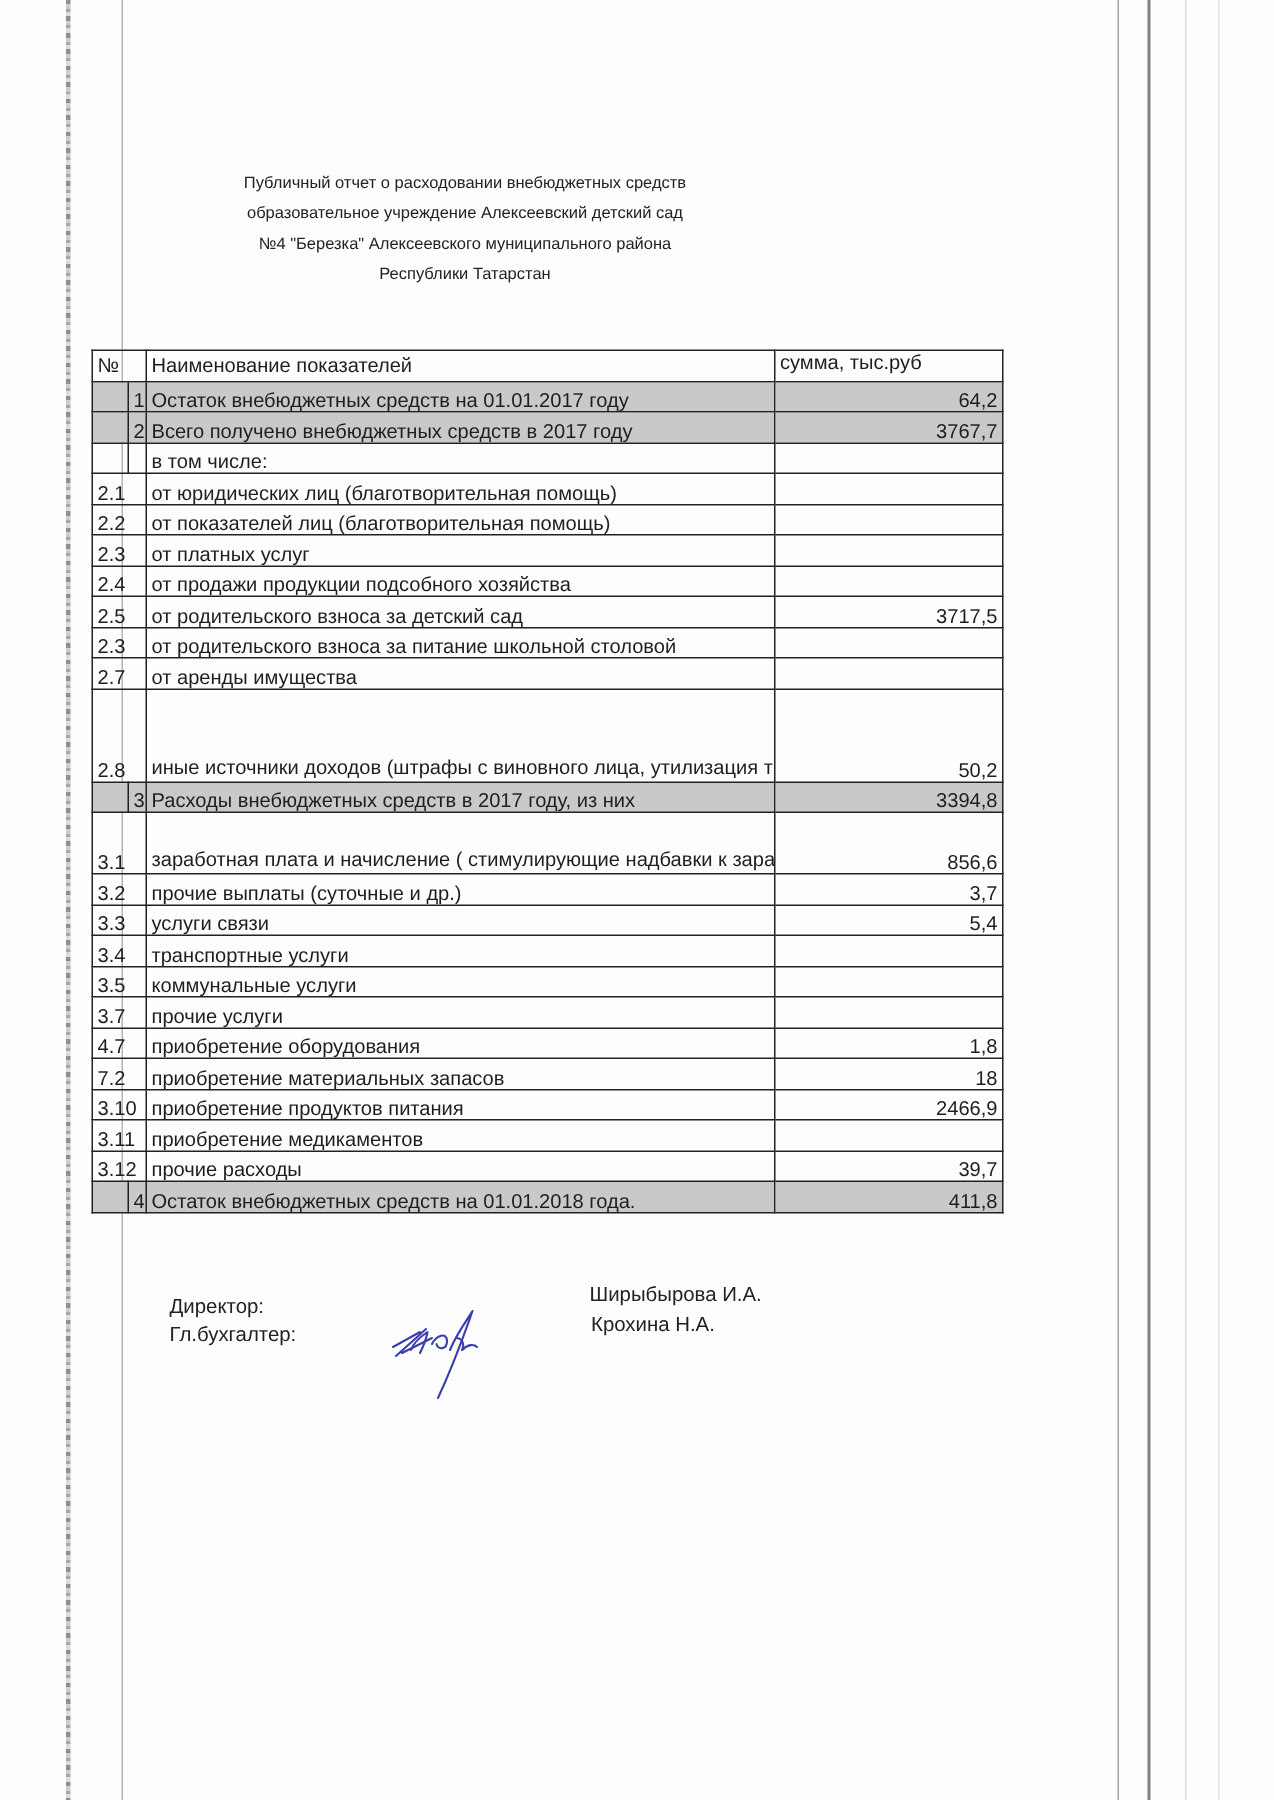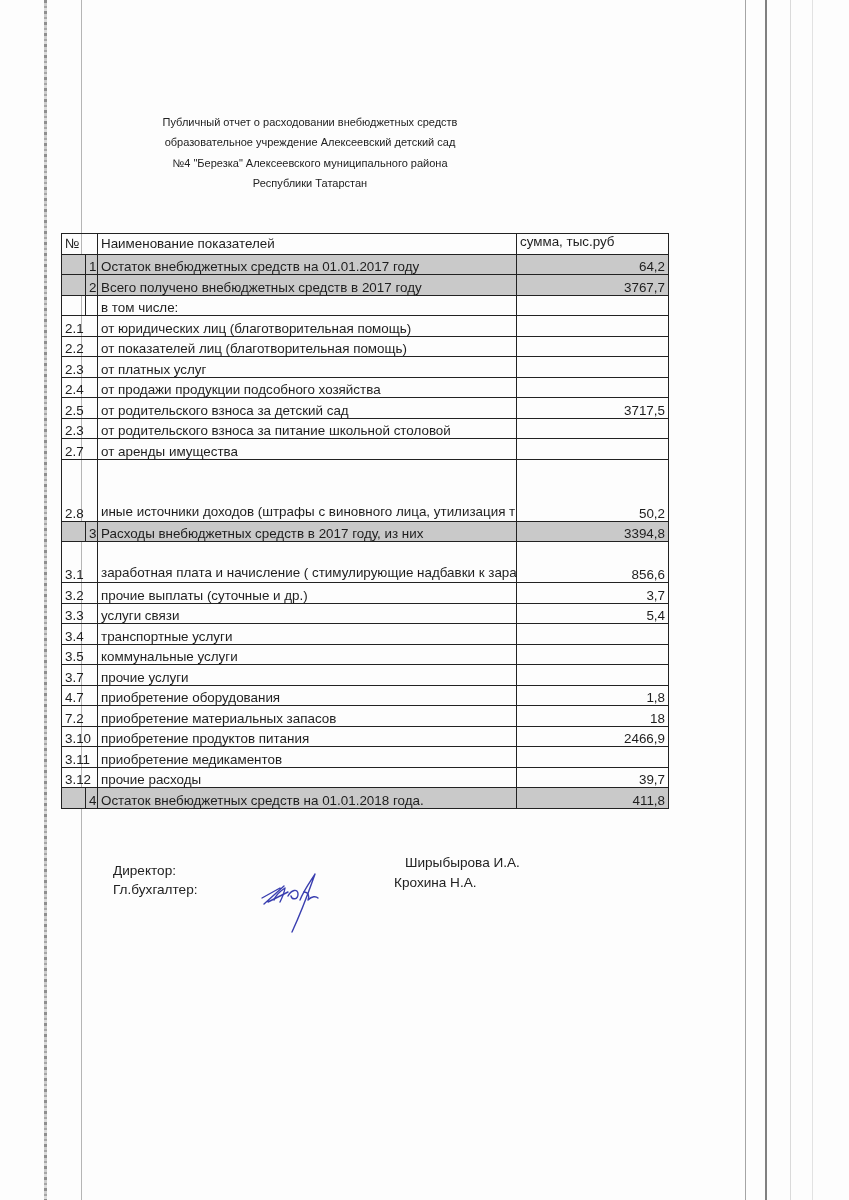--- a/index.html
+++ b/index.html
@@ -44,21 +44,21 @@
   tr.header td.sum { text-align:left; vertical-align:top; }
   tr.tall td { height:61px; }
   tr.wrap2 td { height:40px; }
   td.wrap { white-space:normal; line-height:18px; }
 
   .sig {
     position:absolute; font-size:13.6px; color:#222; white-space:nowrap;
   }
   .sig-dir-label { left:113px; top:863px; }
   .sig-acc-label { left:113px; top:882px; }
-  .sig-dir-name { left:405px; top:855px; }
+  .sig-dir-name { left:393px; top:855px; }
   .sig-acc-name { left:394px; top:875px; }
   .signature { position:absolute; left:258px; top:866px; width:85px; height:70px; }
 </style>
 </head>
 <body>
 
 <div class="scanline scan-l1"></div>
 <div class="scanline scan-l2"></div>
 <div class="scanline scan-r1"></div>
 <div class="scanline scan-r2"></div>

